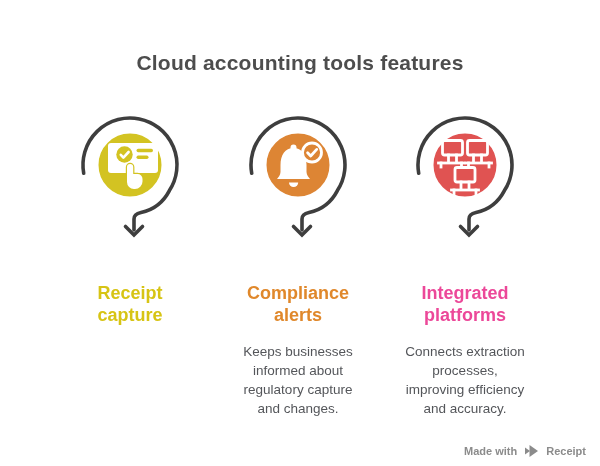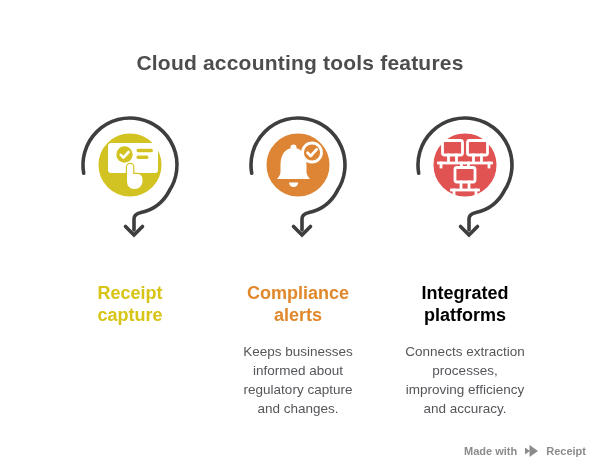--- a/index.html
+++ b/index.html
@@ -108,21 +108,21 @@
 
           <rect x="55" y="54.5" width="20" height="14.5" rx="2"></rect>
           <line x1="61" y1="69" x2="61" y2="75.5"></line>
           <line x1="69" y1="69" x2="69" y2="75.5"></line>
           <line x1="51.5" y1="77" x2="78.5" y2="77"></line>
           <line x1="54" y1="77" x2="54" y2="81"></line>
           <line x1="76" y1="77" x2="76" y2="81"></line>
         </g>
       </svg>
     </div>
-    <div class="feature-heading" style="color: #000000;">Integrated
+    <div class="feature-heading" style="color: #ec4899;">Integrated
 platforms</div>
     <div class="feature-desc">Connects extraction
 processes,
 improving efficiency
 and accuracy.</div>
   </div>
 
   <div class="footer">
     <span>Made with</span>
     <svg width="13" height="12" viewBox="0 0 13 12">

